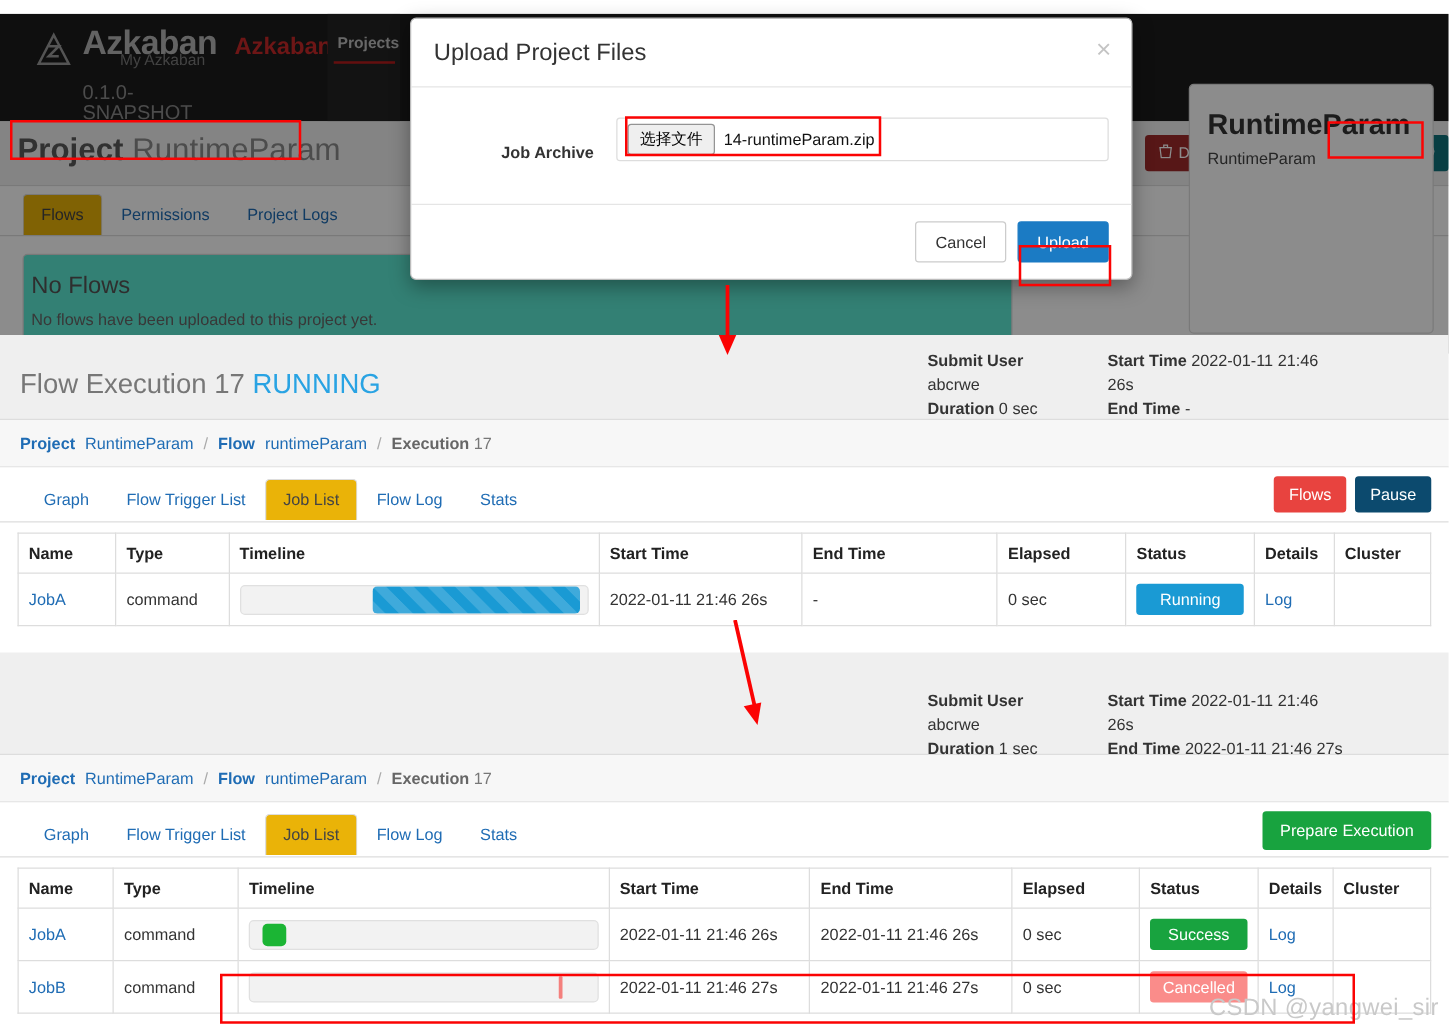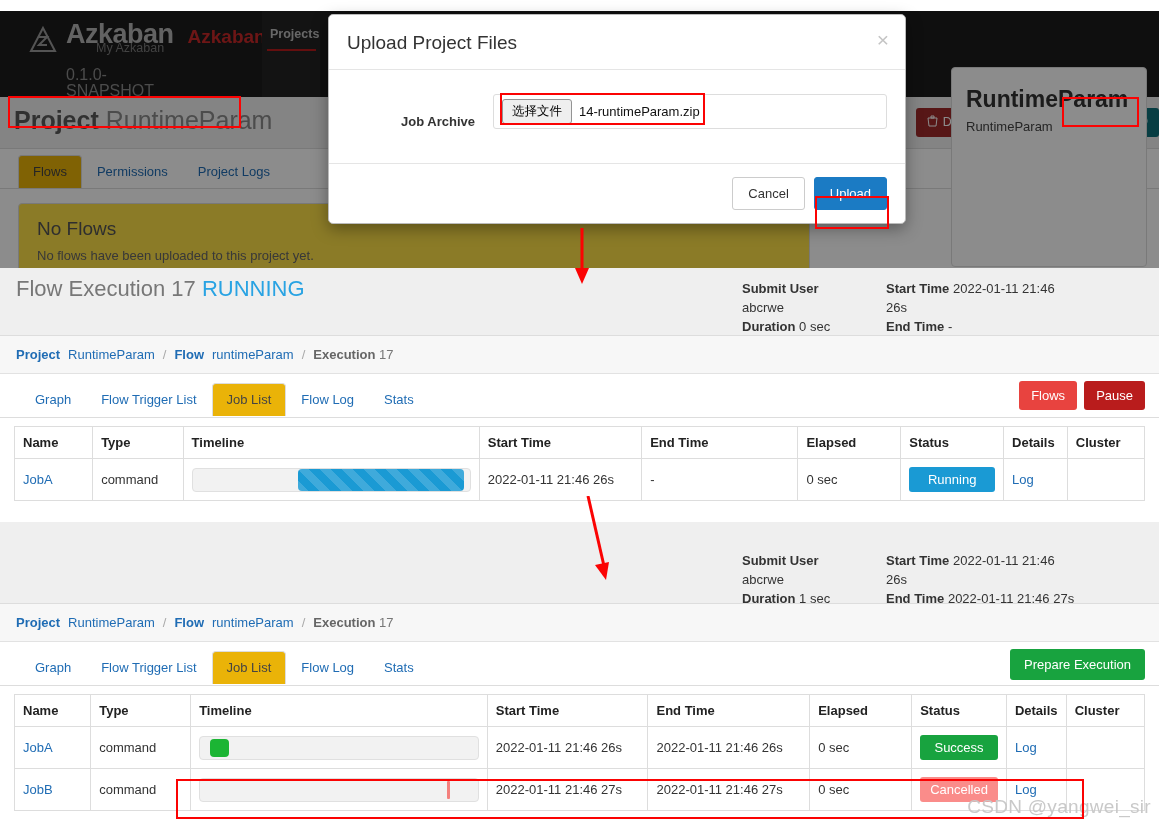--- a/index.html
+++ b/index.html
@@ -76,21 +76,21 @@
   .tab {
     padding:8px 14px; font-size:13px; color:#1f6cb4; cursor:pointer;
     border:1px solid transparent; border-bottom:none; border-radius:4px 4px 0 0;
   }
   .tab.active {
     background:#eab308; border-color:#ddd; color:#444;
     position:relative; top:0; margin-bottom:-1px;
   }
   .panel-nf {
     margin:14px 18px 0 18px; border:1px solid #ddd; border-radius:4px;
-    padding:14px 18px 10px 18px; background:#fde047;
+    padding:14px 18px 10px 6px; background:#5eead4;
   }
   .nf-title { font-size:19px; color:#555; font-weight:normal; margin:0 0 8px 0; }
   .nf-sub { font-size:13px; color:#666; margin:0 0 8px 0; }
   .nf-rule { border-top:1px solid #e3e3e3; }
 
   .side-card {
     position:absolute; right:12px; top:56px; width:196px; height:200px;
     border:1px solid #ddd; border-radius:4px; background:#fff; padding:18px 14px;
   }
   .side-card h2 { margin:0 0 6px 0; font-size:23px; font-weight:bold; color:#333; }
@@ -140,21 +140,21 @@
   .btn-upload {
     background:#1b7bc4; border:1px solid #1b7bc4; border-radius:3px;
     padding:8px 15px; font-size:13px; color:#fff; cursor:pointer;
   }
 
   
   .exec-head {
     background:#efefef; border-bottom:1px solid #ddd; position:relative;
   }
   .exec-title {
-    position:absolute; left:16px; top:8px; font-size:22px; color:#777;
+    position:absolute; left:16px; top:26px; font-size:22px; color:#777;
   }
   .exec-title .st-running { color:#29a3e3; }
   .exec-title .st-killed  { color:#e8534f; }
   .exec-meta {
     position:absolute; display:flex; gap:0; font-size:13px; color:#333; line-height:19px;
   }
   .exec-meta .col { width:144px; }
   .exec-meta b { font-weight:bold;text-align:right; }
 
   .crumbs {
@@ -163,21 +163,21 @@
   }
   .crumbs a { color:#1f6cb4; text-decoration:none; }
   .crumbs .sep { color:#aaa; }
   .crumbs .cur b { color:#666; }
   .crumbs .cur span { color:#777; }
 
   .exec-tabsbar { position:relative; height:44px; border-bottom:1px solid #ddd; background:#fff; }
   .exec-tabsbar .tabs { position:absolute; left:20px; top:9px; display:flex; }
   .exec-tabsbar .act-btns { position:absolute; right:14px; top:7px; display:flex; gap:7px; }
   .btn-kill   { background:#e8433f; border:none; border-radius:3px; color:#fff; padding:7px 12px; font-size:13px; }
-  .btn-pause  { background:#b91c1c; border:none; border-radius:3px; color:#fff; padding:7px 12px; font-size:13px; }
+  .btn-pause  { background:#0c4a6e; border:none; border-radius:3px; color:#fff; padding:7px 12px; font-size:13px; }
   .btn-prep   { background:#18a33f; border:none; border-radius:3px; color:#fff; padding:8px 14px; font-size:13px; }
 
   table.joblist {
     width:1131px; margin:8px 14px 0 14px; border-collapse:collapse;
     background:#fff; table-layout:fixed;
   }
   table.joblist th, table.joblist td {
     border:1px solid #ddd; padding:8px 8px; font-size:13px; vertical-align:middle;
   }
   table.joblist th { font-weight:bold; color:#222; text-align:left; }

